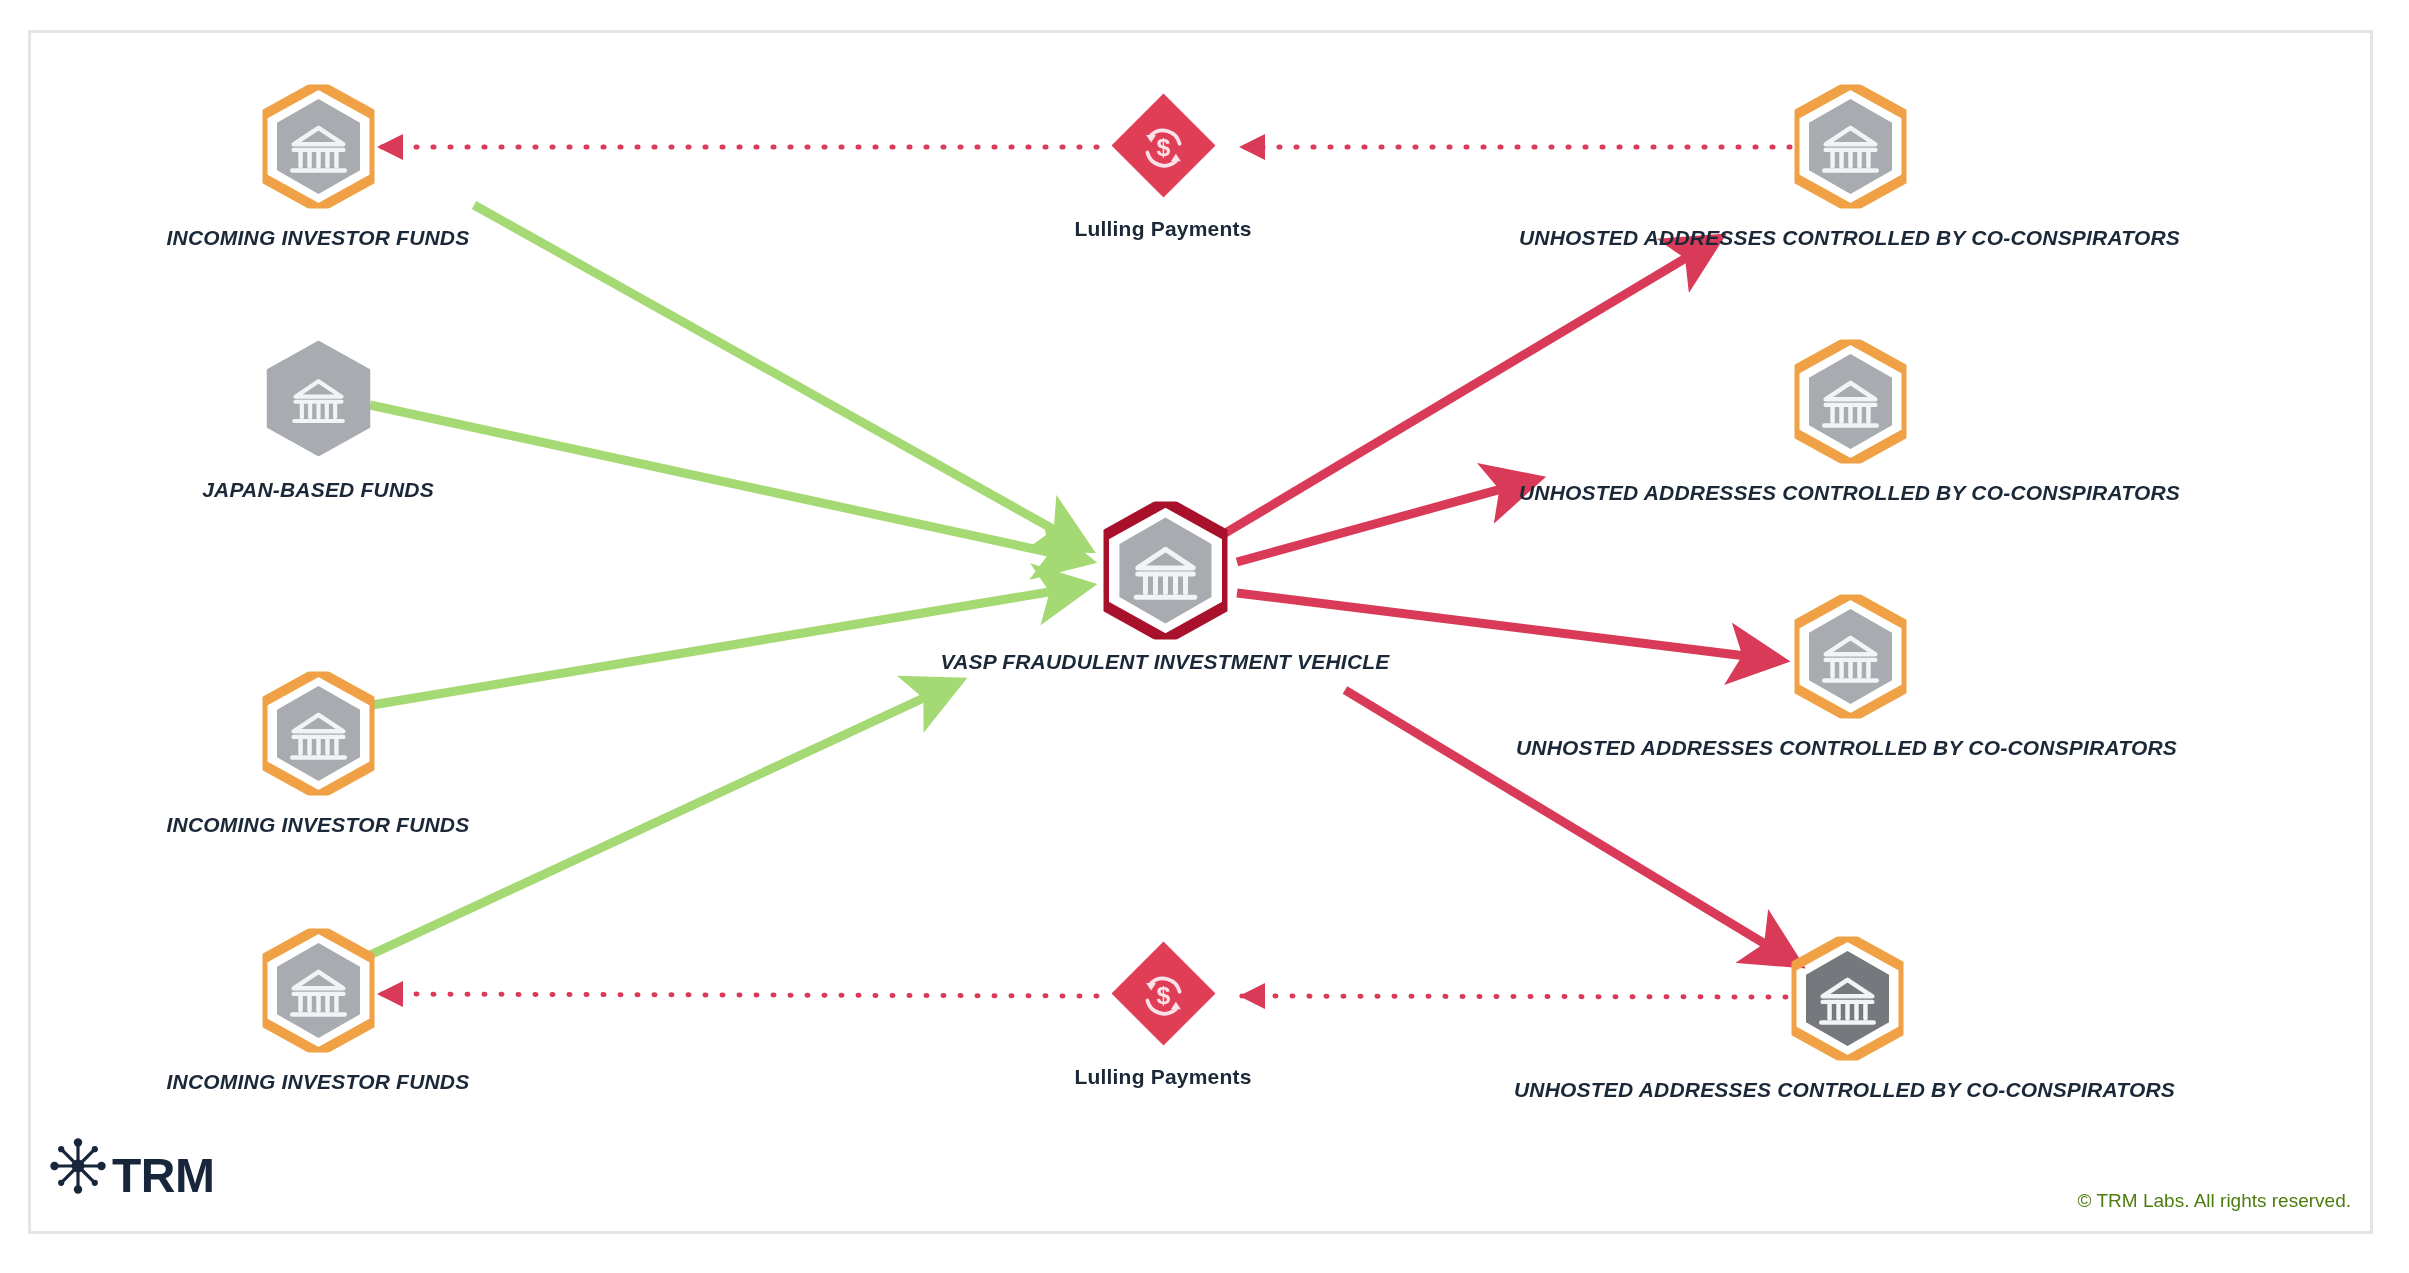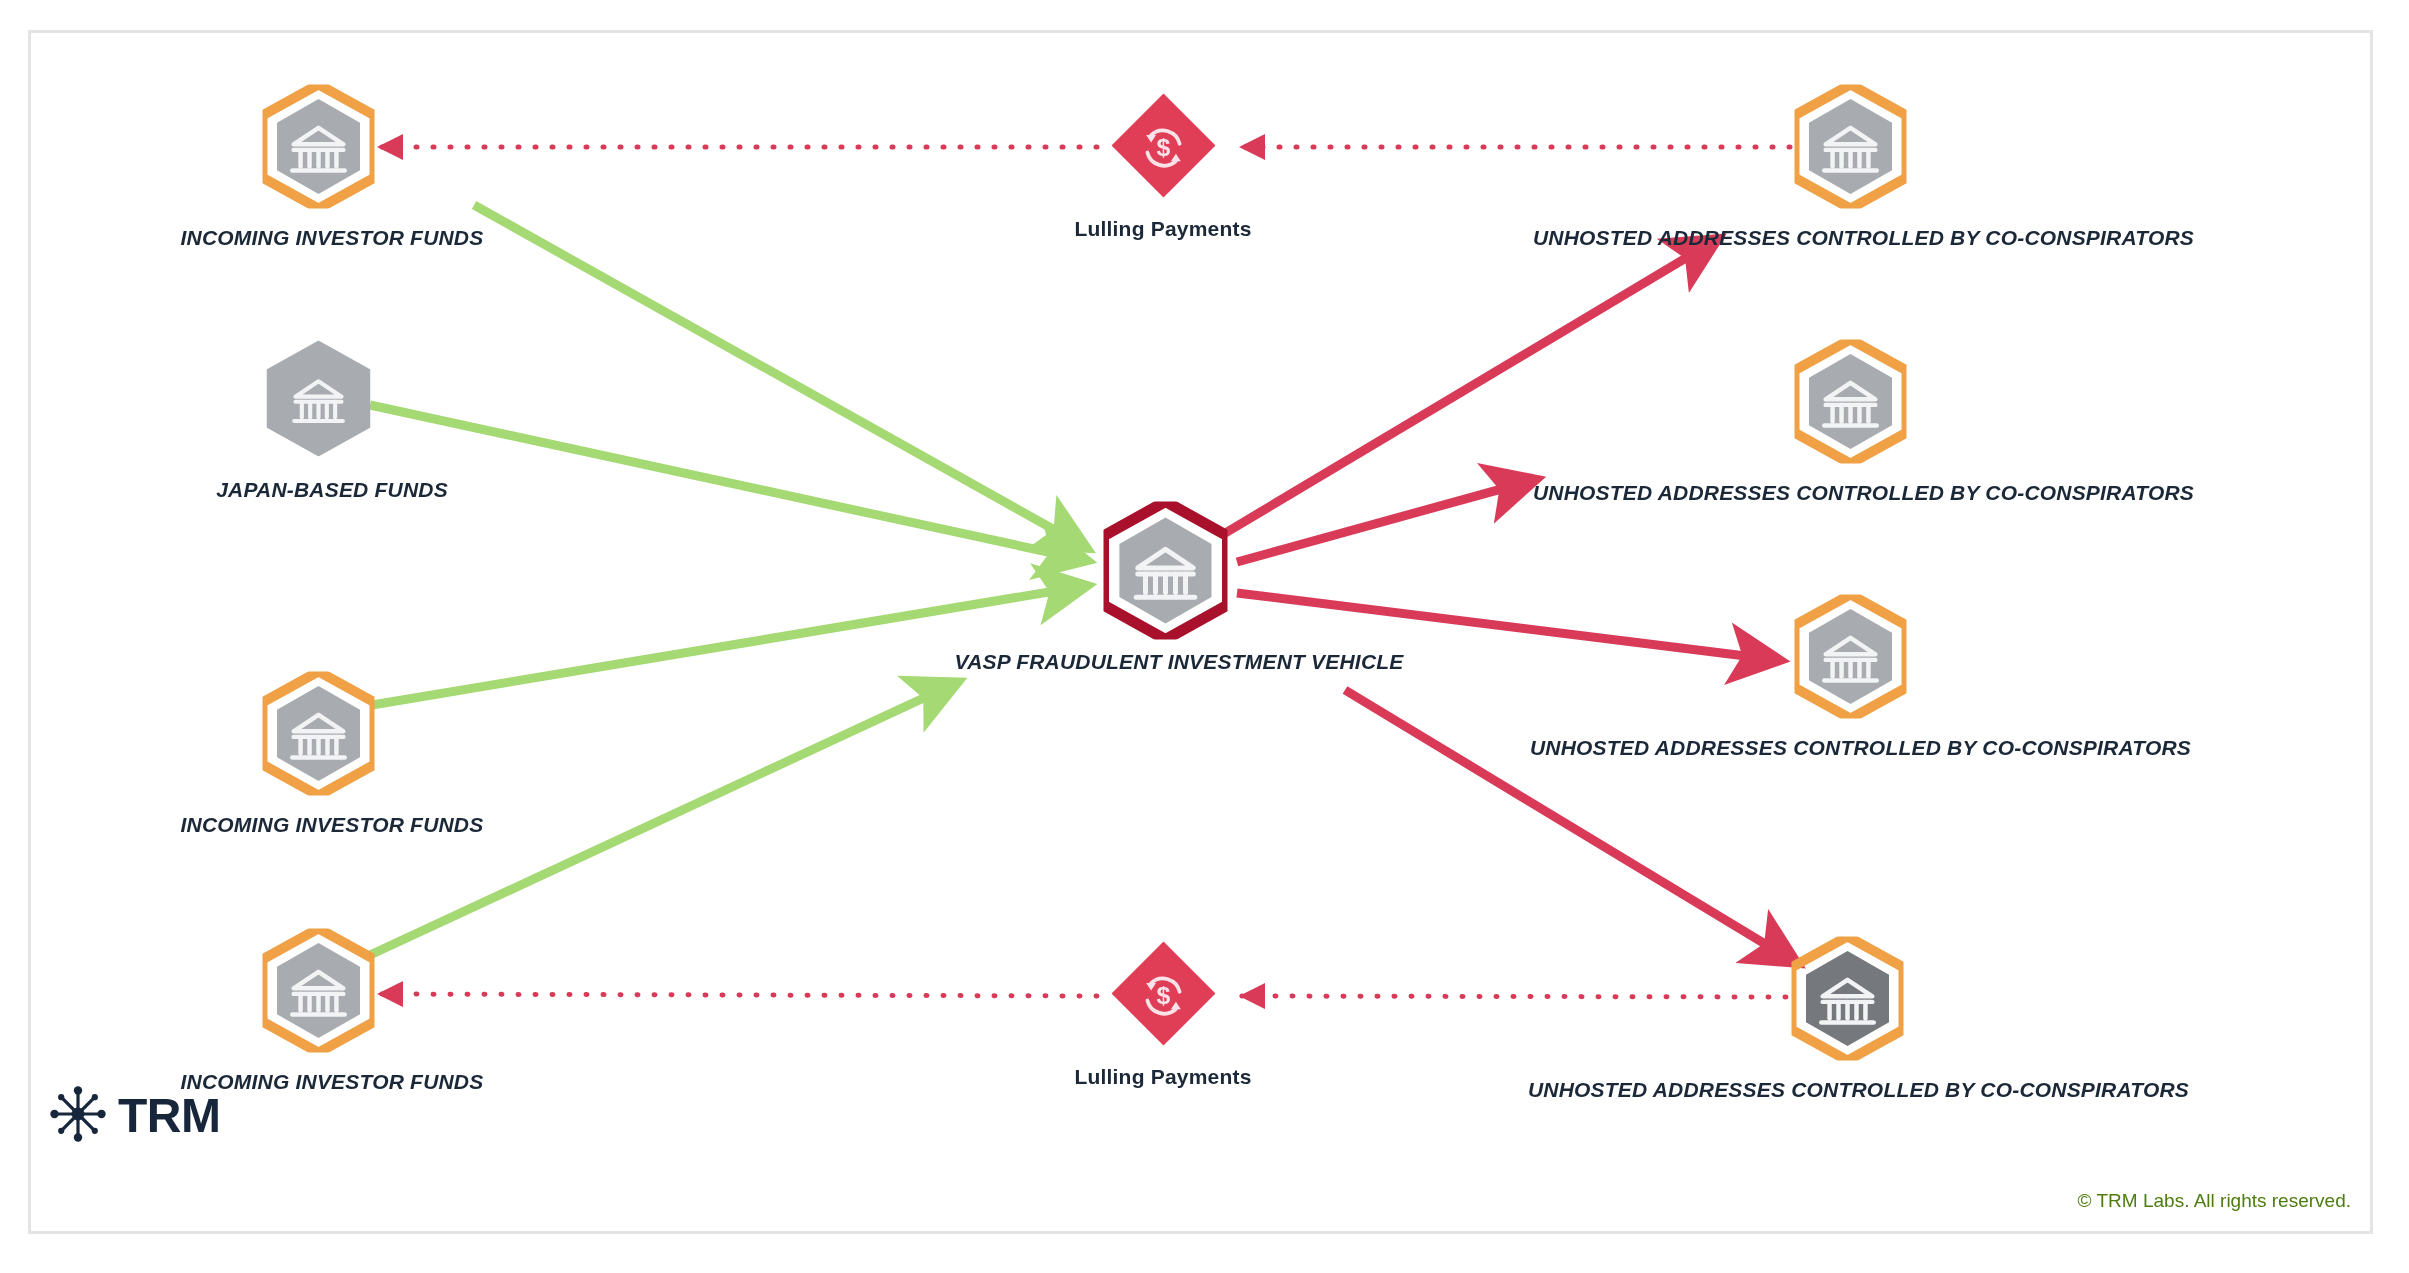--- a/index.html
+++ b/index.html
@@ -58,30 +58,30 @@
   .node-label {
     position: absolute;
     left: 50%;
     transform: translateX(-50%);
     white-space: nowrap;
     color: #1b2838;
     font-weight: bold;
     font-size: 21px;
     letter-spacing: 0.2px;
   }
-  .node-label.italic { font-style: italic; margin-left: 14px; }
+  .node-label.italic { font-style: italic; }
 
   
   #brand {
     position: absolute;
     left: 48px;
-    top: 1084px;
+    top: 1136px;
     display: flex;
-    align-items: center;
-    gap: 10px;
+    align-items: flex-end;
+    gap: 4px;
   }
   #brand-text {
     font-size: 48px;
     font-weight: bold;
     color: #17263b;
     letter-spacing: -0.5px;
     line-height: 1;
   }
 
   #copyright {

